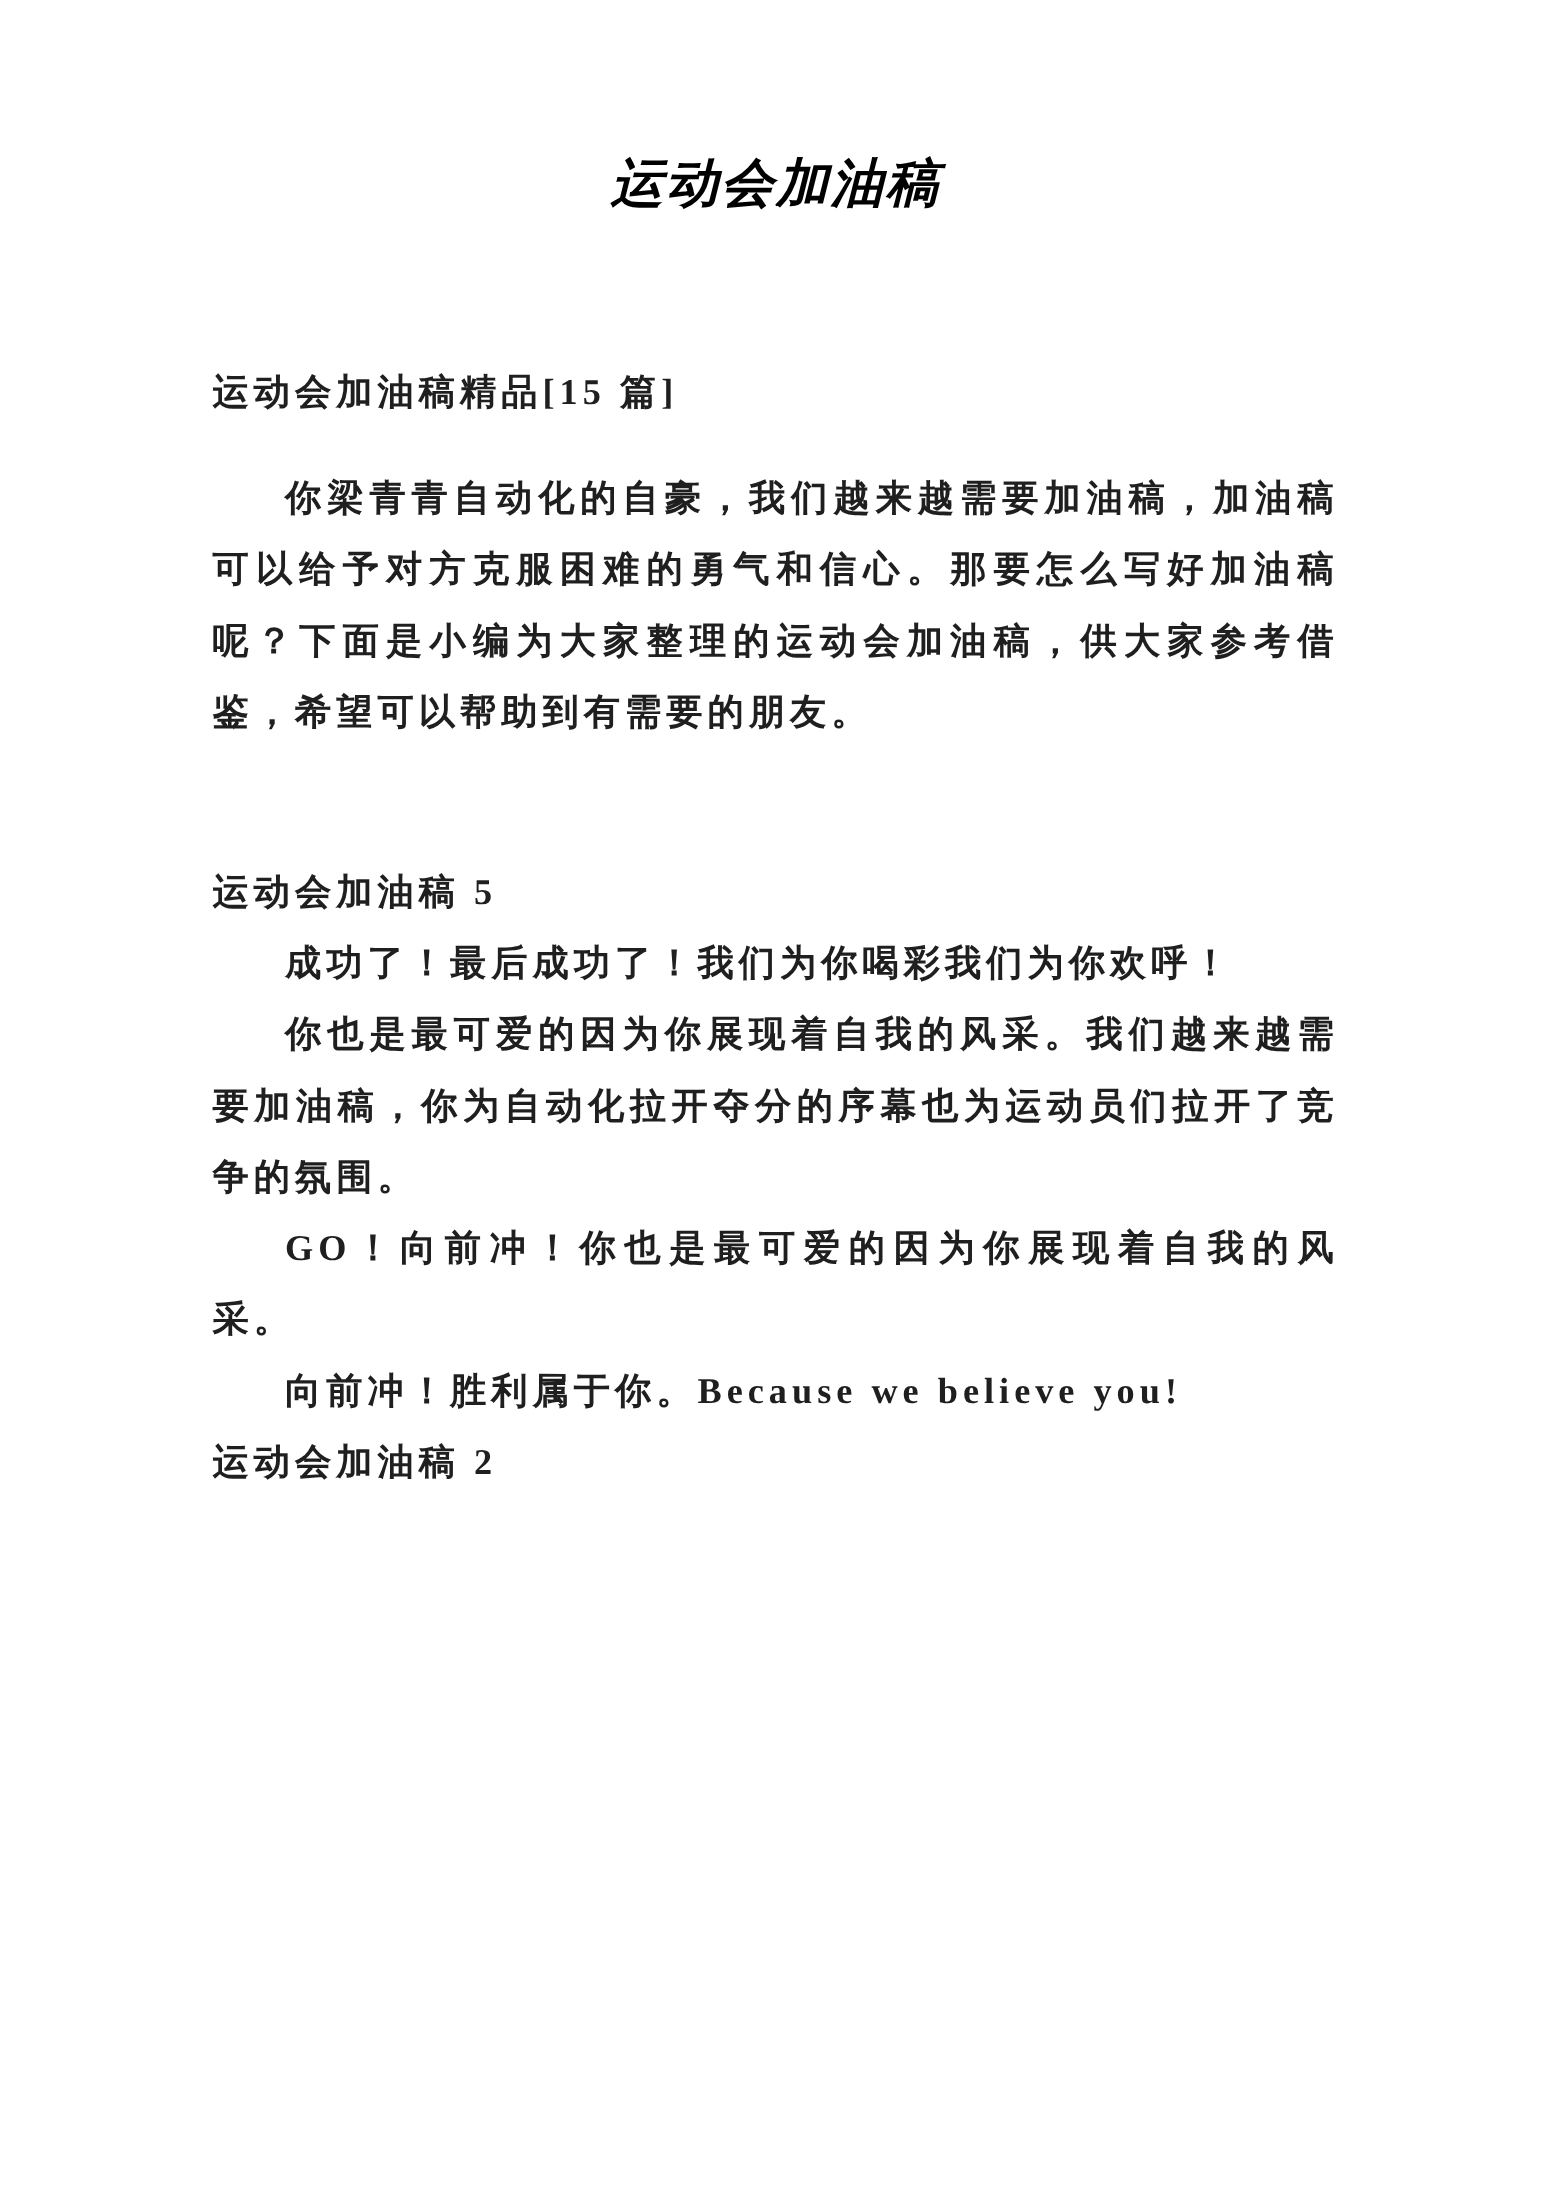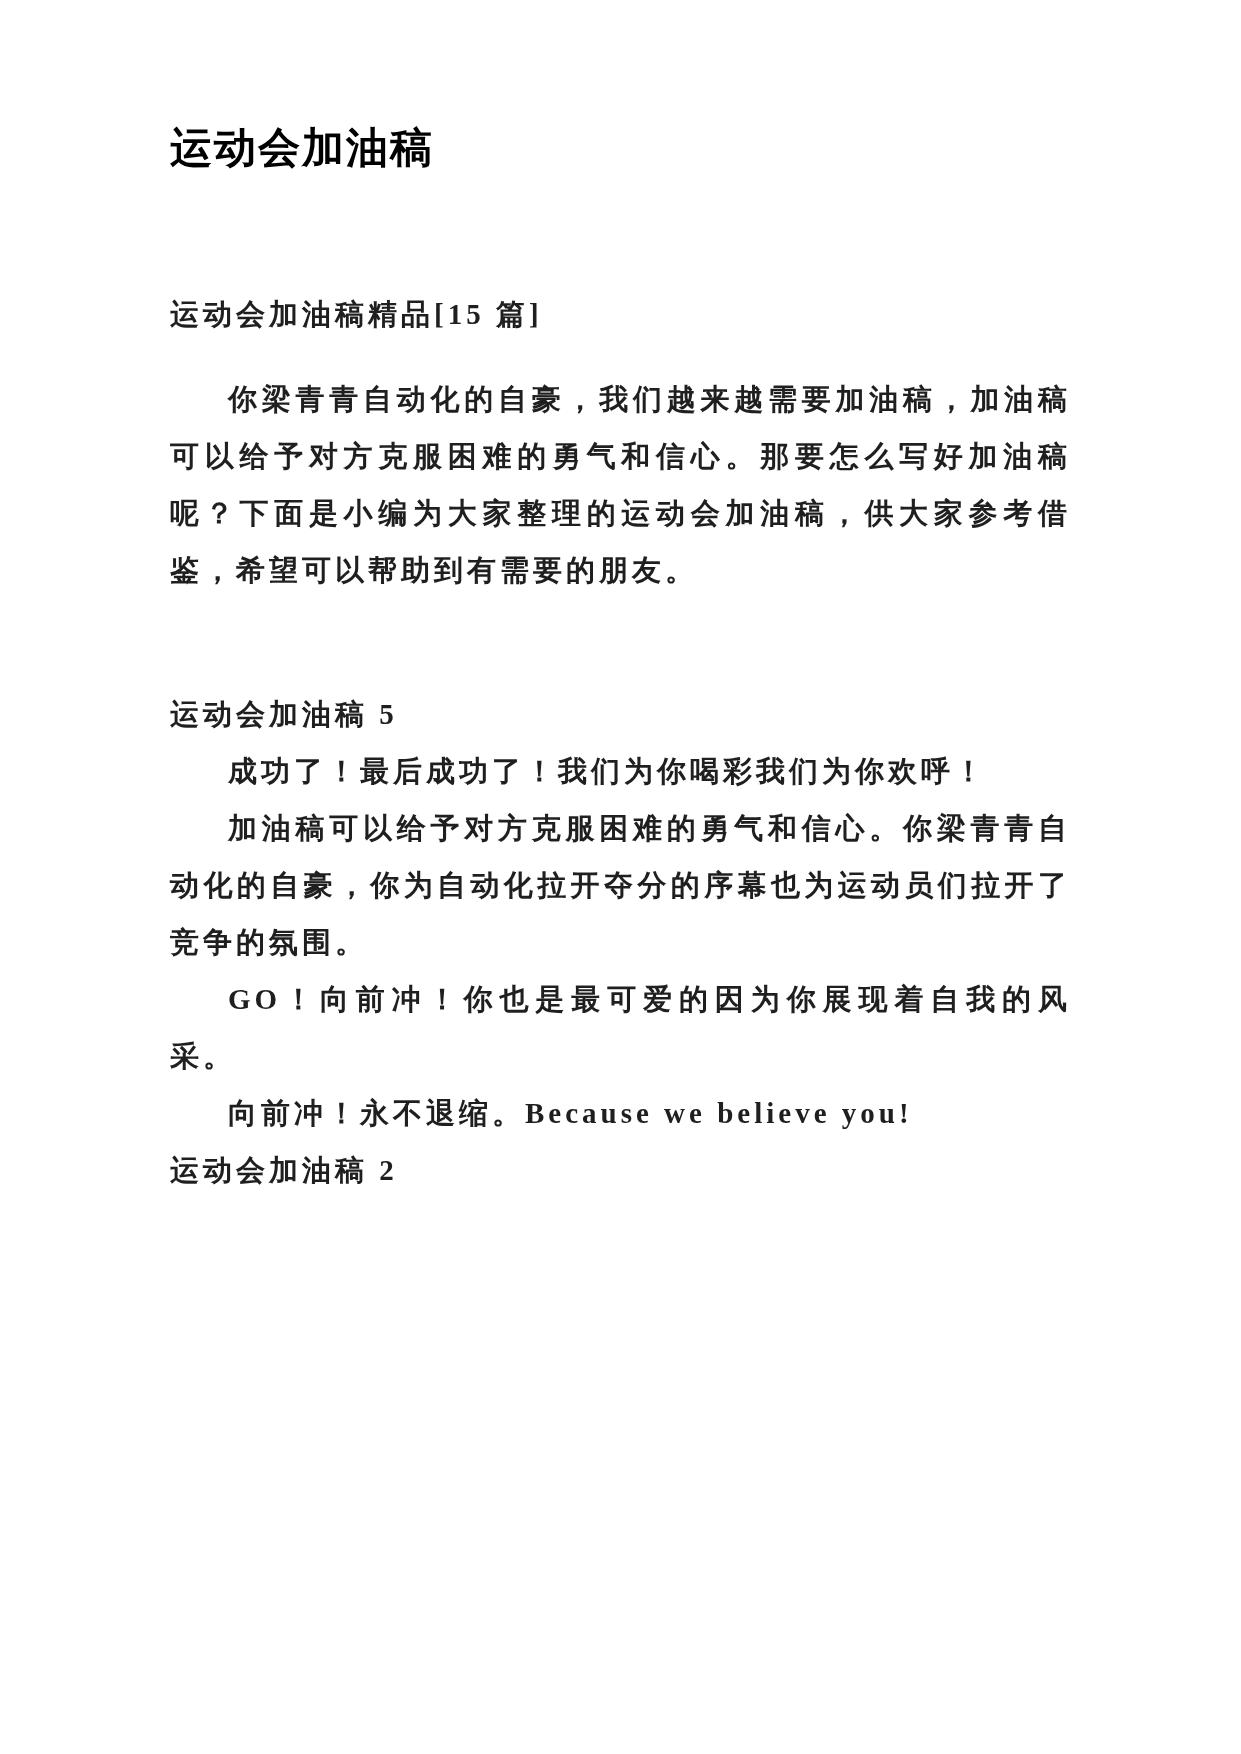--- a/index.html
+++ b/index.html
@@ -17,24 +17,26 @@
     padding: 0 170px;
     overflow: hidden;
     font-family: "Liberation Serif", "DejaVu Serif", serif;
     color: #1f1f1f;
   }
   .title {
     margin: 0;
     padding-top: 120px;
     height: 56px;
     line-height: 56px;
+    text-align: center;
     font-size: 42px;
     font-weight: 700;
     letter-spacing: 2px;
     color: #000000;
+    font-style: italic;
   }
   .doc-body {
     font-size: 29px;
     line-height: 57px;
     letter-spacing: 4px;
     text-align: justify;
     font-weight: 700;
   }
   .doc-body p {
     margin: 0;
@@ -63,20 +65,20 @@
 
     <div class="gap-a"></div>
 
     <p class="para">你梁青青自动化的自豪，我们越来越需要加油稿，加油稿可以给予对方克服困难的勇气和信心。那要怎么写好加油稿呢？下面是小编为大家整理的运动会加油稿，供大家参考借鉴，希望可以帮助到有需要的朋友。</p>
 
     <div class="gap-b"></div>
 
     <p class="heading">运动会加油稿 5</p>
 
     <p class="para">成功了！最后成功了！我们为你喝彩我们为你欢呼！</p>
-    <p class="para">加油稿可以给予对方克服困难的勇气和信心。你梁青青自动化的自豪，你为自动化拉开夺分的序幕也为运动员们拉开了竞争的氛围。</p>
+    <p class="para">你也是最可爱的因为你展现着自我的风采。我们越来越需要加油稿，你为自动化拉开夺分的序幕也为运动员们拉开了竞争的氛围。</p>
     <p class="para">GO！向前冲！你也是最可爱的因为你展现着自我的风采。</p>
-    <p class="para">向前冲！永不退缩。Because we believe you!</p>
+    <p class="para">向前冲！胜利属于你。Because we believe you!</p>
 
     <p class="heading">运动会加油稿 2</p>
 
   </div>
 </div>
 
 </body></html>

